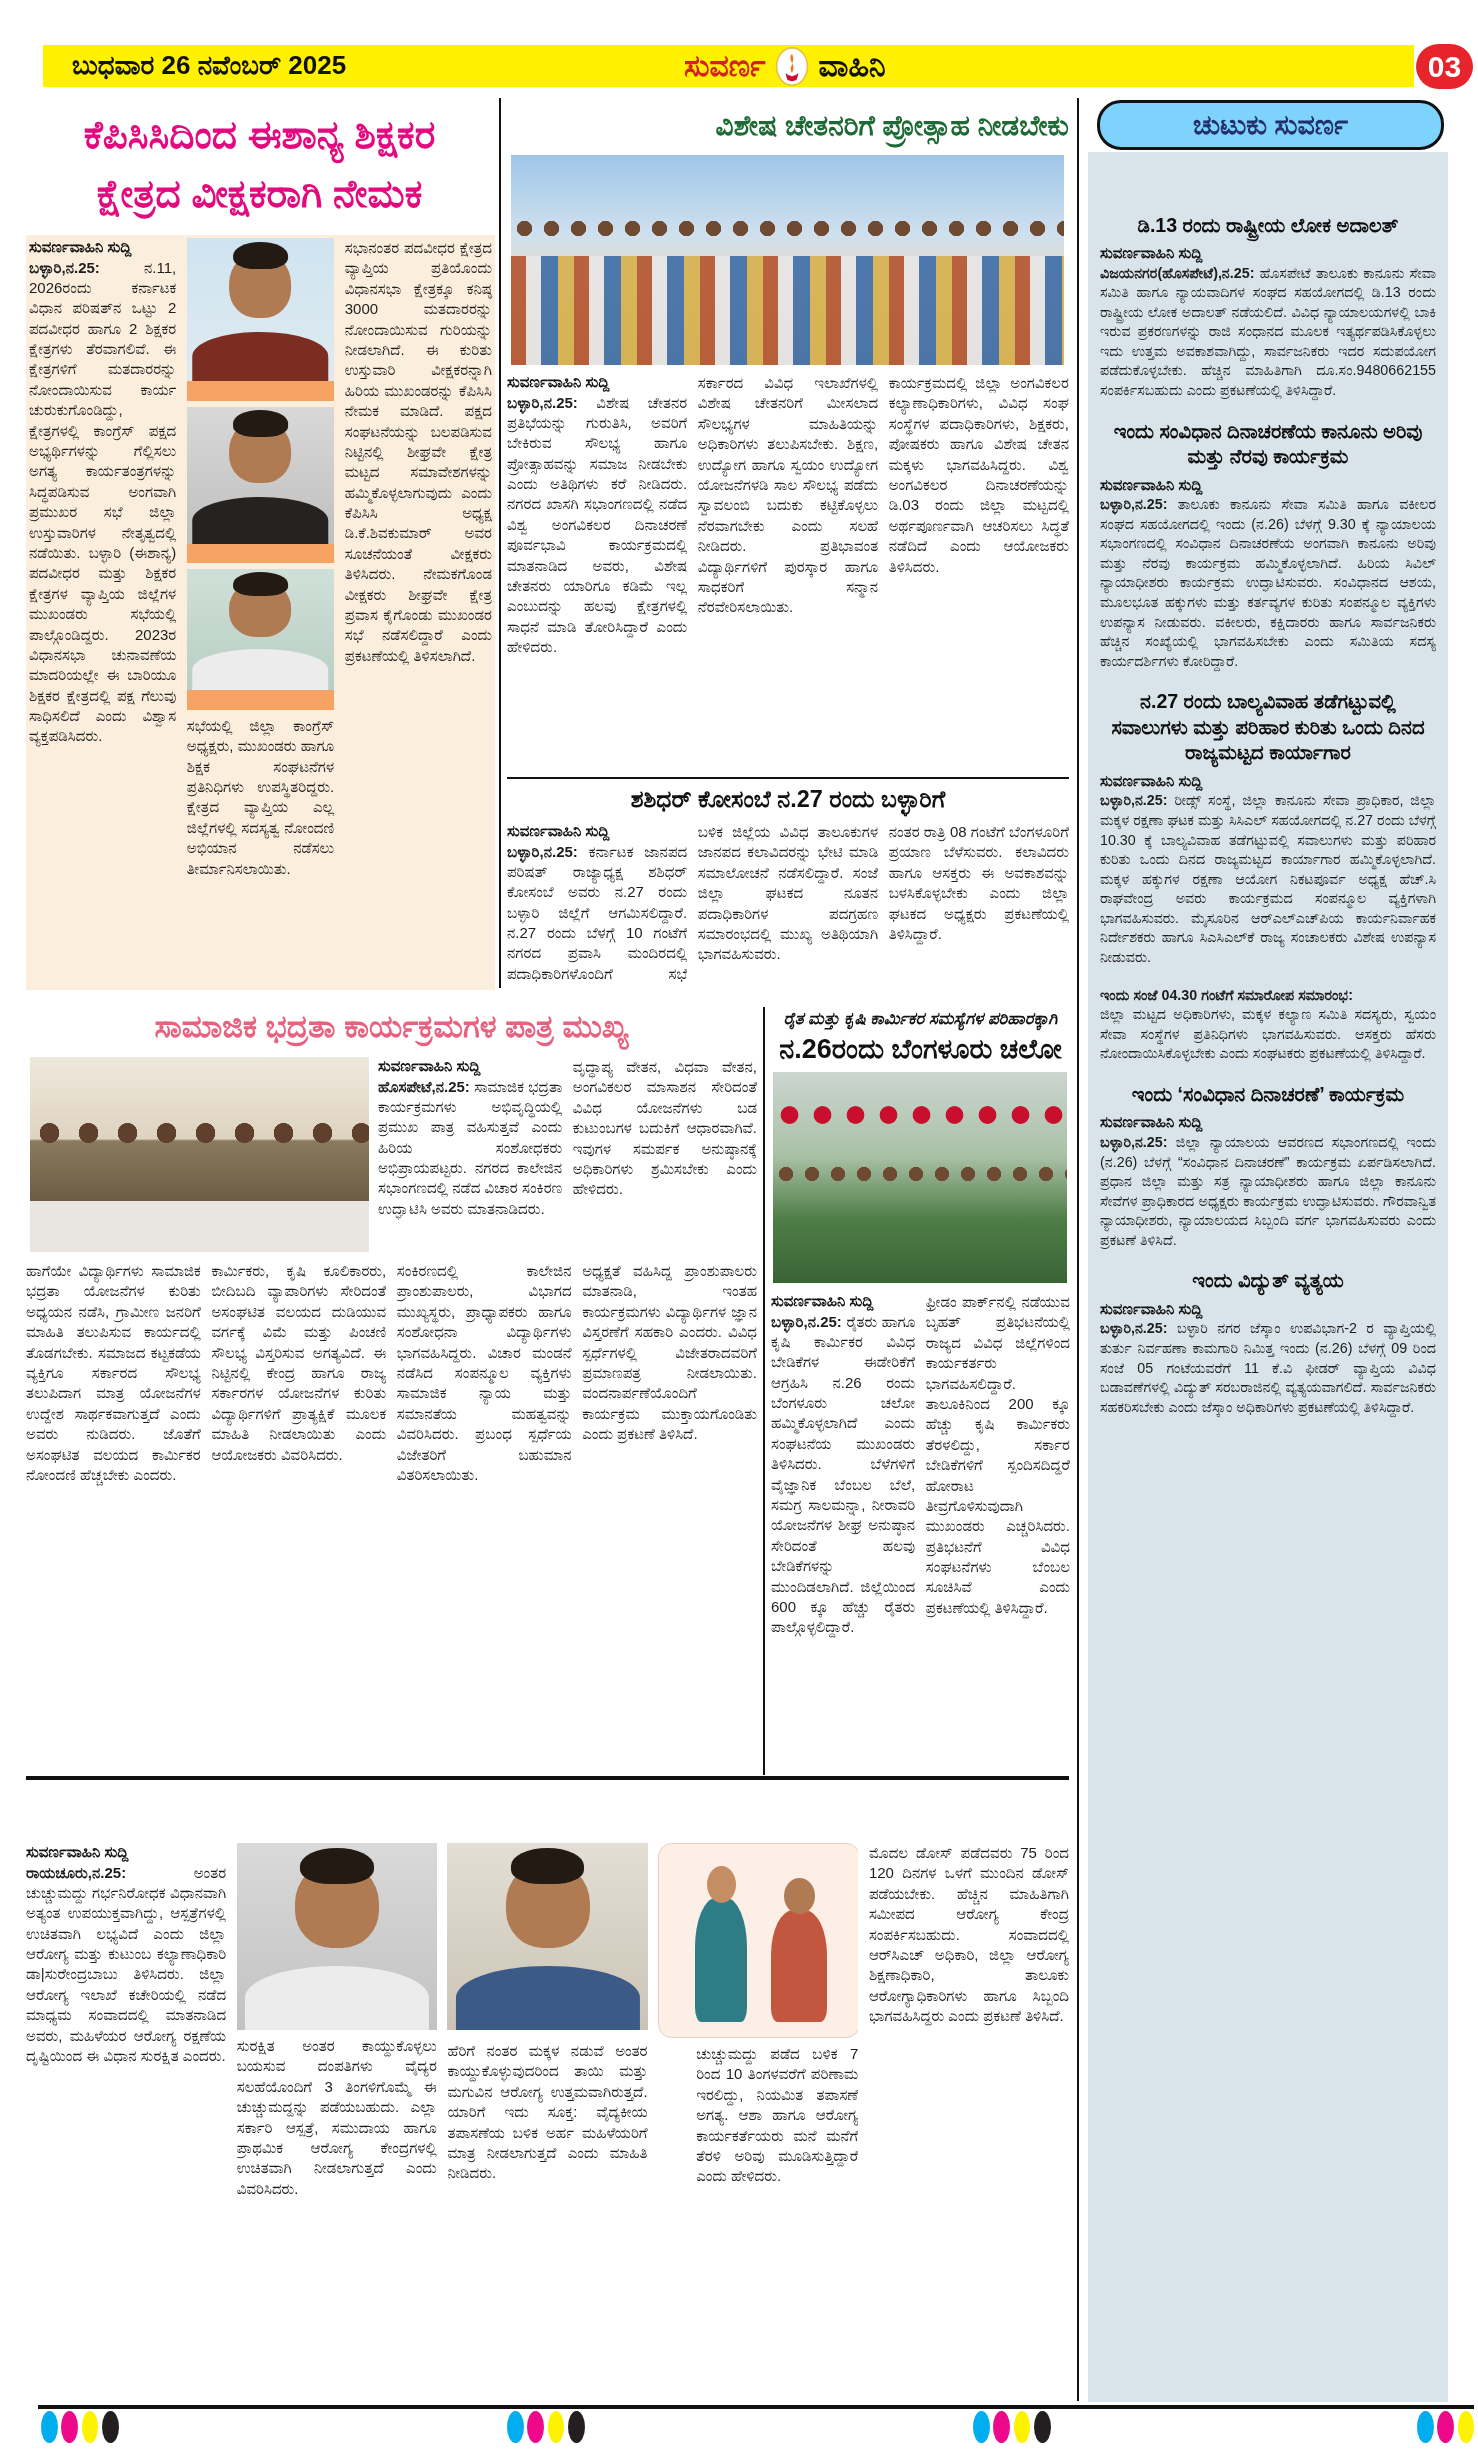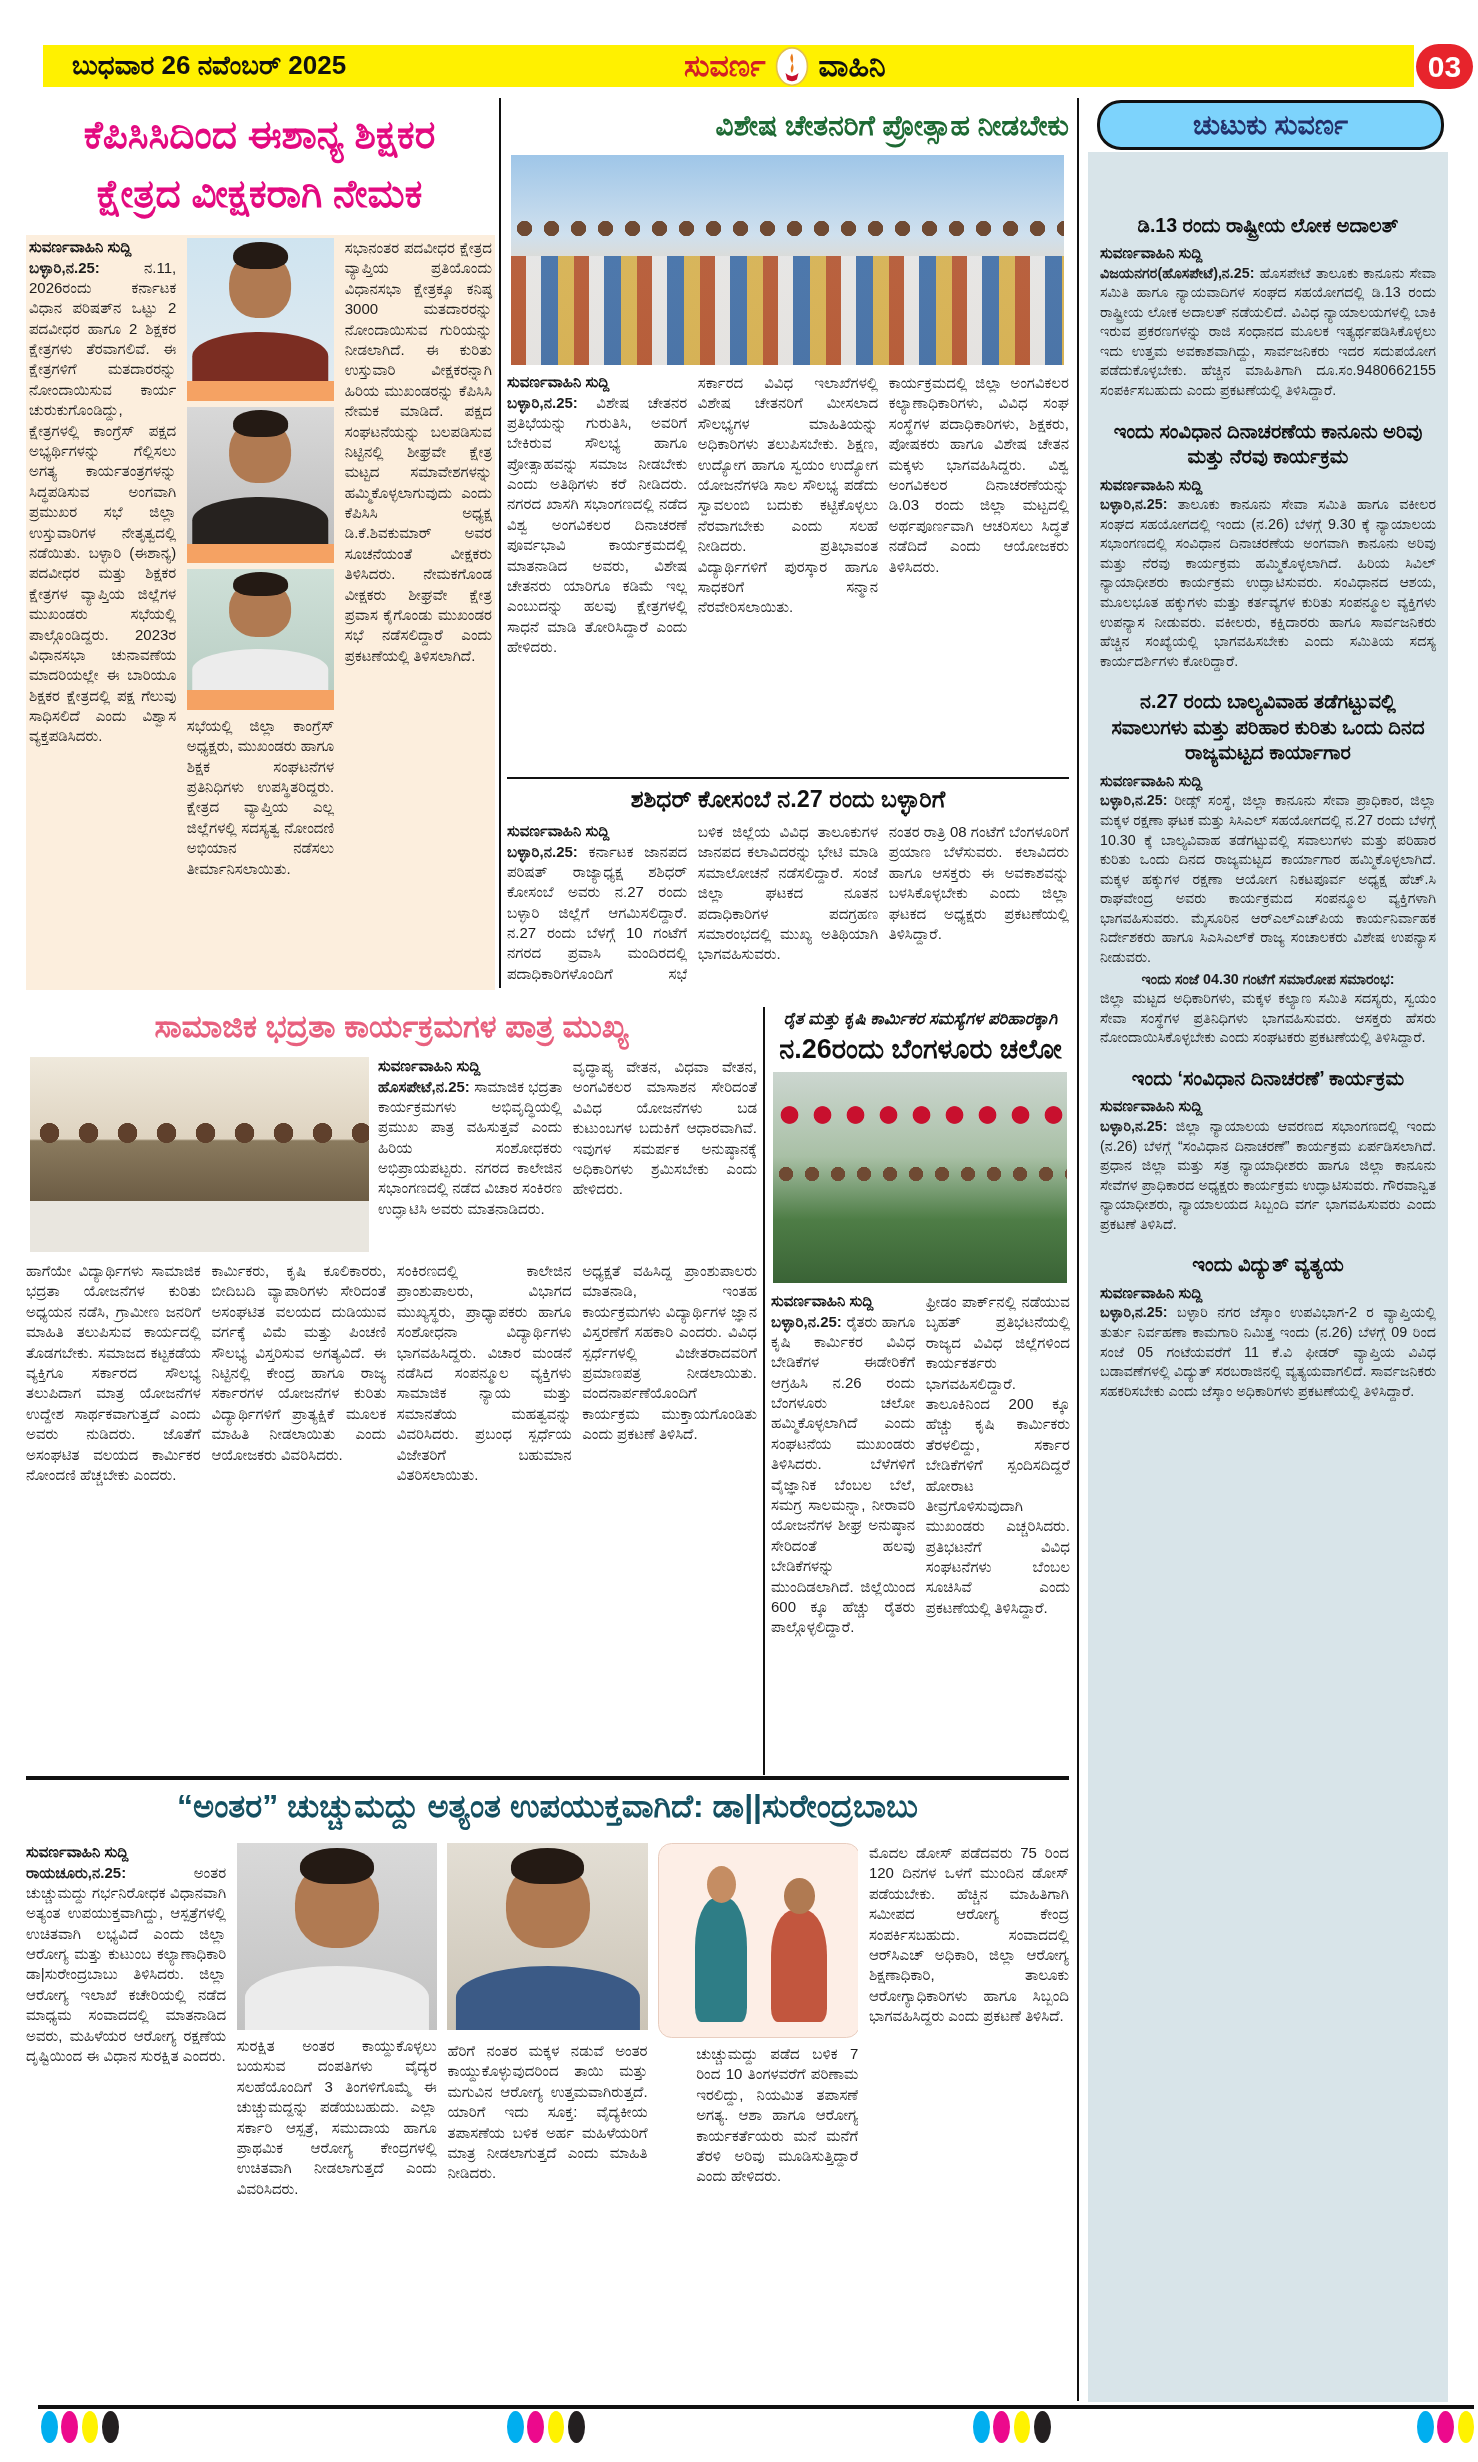--- a/index.html
+++ b/index.html
@@ -228,21 +228,20 @@
     <div class="col">
       <div class="byline">ಸುವರ್ಣವಾಹಿನಿ ಸುದ್ದಿ</div>
       <p class="body"><b>ಬಳ್ಳಾರಿ,ನ.25:</b>
         <span>ರೈತರು ಹಾಗೂ ಕೃಷಿ ಕಾರ್ಮಿಕರ ವಿವಿಧ ಬೇಡಿಕೆಗಳ ಈಡೇರಿಕೆಗೆ ಆಗ್ರಹಿಸಿ ನ.26 ರಂದು ಬೆಂಗಳೂರು ಚಲೋ ಹಮ್ಮಿಕೊಳ್ಳಲಾಗಿದೆ ಎಂದು ಸಂಘಟನೆಯ ಮುಖಂಡರು ತಿಳಿಸಿದರು. ಬೆಳೆಗಳಿಗೆ ವೈಜ್ಞಾನಿಕ ಬೆಂಬಲ ಬೆಲೆ, ಸಮಗ್ರ ಸಾಲಮನ್ನಾ, ನೀರಾವರಿ ಯೋಜನೆಗಳ ಶೀಘ್ರ ಅನುಷ್ಠಾನ ಸೇರಿದಂತೆ ಹಲವು ಬೇಡಿಕೆಗಳನ್ನು ಮುಂದಿಡಲಾಗಿದೆ. ಜಿಲ್ಲೆಯಿಂದ 600 ಕ್ಕೂ ಹೆಚ್ಚು ರೈತರು ಪಾಲ್ಗೊಳ್ಳಲಿದ್ದಾರೆ.</span></p>
     </div>
     <div class="col">
       <p class="body">ಫ್ರೀಡಂ ಪಾರ್ಕ್‌ನಲ್ಲಿ ನಡೆಯುವ ಬೃಹತ್ ಪ್ರತಿಭಟನೆಯಲ್ಲಿ ರಾಜ್ಯದ ವಿವಿಧ ಜಿಲ್ಲೆಗಳಿಂದ ಕಾರ್ಯಕರ್ತರು ಭಾಗವಹಿಸಲಿದ್ದಾರೆ. ತಾಲೂಕಿನಿಂದ 200 ಕ್ಕೂ ಹೆಚ್ಚು ಕೃಷಿ ಕಾರ್ಮಿಕರು ತೆರಳಲಿದ್ದು, ಸರ್ಕಾರ ಬೇಡಿಕೆಗಳಿಗೆ ಸ್ಪಂದಿಸದಿದ್ದರೆ ಹೋರಾಟ ತೀವ್ರಗೊಳಿಸುವುದಾಗಿ ಮುಖಂಡರು ಎಚ್ಚರಿಸಿದರು. ಪ್ರತಿಭಟನೆಗೆ ವಿವಿಧ ಸಂಘಟನೆಗಳು ಬೆಂಬಲ ಸೂಚಿಸಿವೆ ಎಂದು ಪ್ರಕಟಣೆಯಲ್ಲಿ ತಿಳಿಸಿದ್ದಾರೆ.</p>
     </div>
   </div>
 
-  <div class="h-antara">“ಅಂತರ” ಚುಚ್ಚುಮದ್ದು ಅತ್ಯಂತ ಉಪಯುಕ್ತವಾಗಿದೆ: ಡಾ||ಸುರೇಂದ್ರಬಾಬು</div>
   <div class="cols" style="position:absolute;left:26px;top:1843px;width:1043px;height:555px;">
     <div class="col">
       <div class="byline">ಸುವರ್ಣವಾಹಿನಿ ಸುದ್ದಿ</div>
       <p class="body"><b>ರಾಯಚೂರು,ನ.25:</b>
         <span>ಅಂತರ ಚುಚ್ಚುಮದ್ದು ಗರ್ಭನಿರೋಧಕ ವಿಧಾನವಾಗಿ ಅತ್ಯಂತ ಉಪಯುಕ್ತವಾಗಿದ್ದು, ಆಸ್ಪತ್ರೆಗಳಲ್ಲಿ ಉಚಿತವಾಗಿ ಲಭ್ಯವಿದೆ ಎಂದು ಜಿಲ್ಲಾ ಆರೋಗ್ಯ ಮತ್ತು ಕುಟುಂಬ ಕಲ್ಯಾಣಾಧಿಕಾರಿ ಡಾ|ಸುರೇಂದ್ರಬಾಬು ತಿಳಿಸಿದರು. ಜಿಲ್ಲಾ ಆರೋಗ್ಯ ಇಲಾಖೆ ಕಚೇರಿಯಲ್ಲಿ ನಡೆದ ಮಾಧ್ಯಮ ಸಂವಾದದಲ್ಲಿ ಮಾತನಾಡಿದ ಅವರು, ಮಹಿಳೆಯರ ಆರೋಗ್ಯ ರಕ್ಷಣೆಯ ದೃಷ್ಟಿಯಿಂದ ಈ ವಿಧಾನ ಸುರಕ್ಷಿತ ಎಂದರು.</span></p>
     </div>
     <div class="col">
       <div class="photo" style="width:100%;height:187px;background:linear-gradient(180deg,#d9d9d9,#c2c2c2);">
         <div class="face"></div>
           <div class="torso t-white"></div>
@@ -280,21 +279,21 @@
       <div class="item-h">ಇಂದು ಸಂವಿಧಾನ ದಿನಾಚರಣೆಯ ಕಾನೂನು ಅರಿವು ಮತ್ತು ನೆರವು ಕಾರ್ಯಕ್ರಮ</div>
       <div class="byline">ಸುವರ್ಣವಾಹಿನಿ ಸುದ್ದಿ</div>
       <p class="body"><b>ಬಳ್ಳಾರಿ,ನ.25:</b>
         <span>ತಾಲೂಕು ಕಾನೂನು ಸೇವಾ ಸಮಿತಿ ಹಾಗೂ ವಕೀಲರ ಸಂಘದ ಸಹಯೋಗದಲ್ಲಿ ಇಂದು (ನ.26) ಬೆಳಗ್ಗೆ 9.30 ಕ್ಕೆ ನ್ಯಾಯಾಲಯ ಸಭಾಂಗಣದಲ್ಲಿ ಸಂವಿಧಾನ ದಿನಾಚರಣೆಯ ಅಂಗವಾಗಿ ಕಾನೂನು ಅರಿವು ಮತ್ತು ನೆರವು ಕಾರ್ಯಕ್ರಮ ಹಮ್ಮಿಕೊಳ್ಳಲಾಗಿದೆ. ಹಿರಿಯ ಸಿವಿಲ್ ನ್ಯಾಯಾಧೀಶರು ಕಾರ್ಯಕ್ರಮ ಉದ್ಘಾಟಿಸುವರು. ಸಂವಿಧಾನದ ಆಶಯ, ಮೂಲಭೂತ ಹಕ್ಕುಗಳು ಮತ್ತು ಕರ್ತವ್ಯಗಳ ಕುರಿತು ಸಂಪನ್ಮೂಲ ವ್ಯಕ್ತಿಗಳು ಉಪನ್ಯಾಸ ನೀಡುವರು. ವಕೀಲರು, ಕಕ್ಷಿದಾರರು ಹಾಗೂ ಸಾರ್ವಜನಿಕರು ಹೆಚ್ಚಿನ ಸಂಖ್ಯೆಯಲ್ಲಿ ಭಾಗವಹಿಸಬೇಕು ಎಂದು ಸಮಿತಿಯ ಸದಸ್ಯ ಕಾರ್ಯದರ್ಶಿಗಳು ಕೋರಿದ್ದಾರೆ.</span></p>
     </div>
     <div class="item">
       <div class="item-h">ನ.27 ರಂದು ಬಾಲ್ಯವಿವಾಹ ತಡೆಗಟ್ಟುವಲ್ಲಿ ಸವಾಲುಗಳು ಮತ್ತು ಪರಿಹಾರ ಕುರಿತು ಒಂದು ದಿನದ ರಾಜ್ಯಮಟ್ಟದ ಕಾರ್ಯಾಗಾರ</div>
       <div class="byline">ಸುವರ್ಣವಾಹಿನಿ ಸುದ್ದಿ</div>
       <p class="body"><b>ಬಳ್ಳಾರಿ,ನ.25:</b>
         <span>ರೀಡ್ಸ್ ಸಂಸ್ಥೆ, ಜಿಲ್ಲಾ ಕಾನೂನು ಸೇವಾ ಪ್ರಾಧಿಕಾರ, ಜಿಲ್ಲಾ ಮಕ್ಕಳ ರಕ್ಷಣಾ ಘಟಕ ಮತ್ತು ಸಿಸಿಎಲ್ ಸಹಯೋಗದಲ್ಲಿ ನ.27 ರಂದು ಬೆಳಗ್ಗೆ 10.30 ಕ್ಕೆ ಬಾಲ್ಯವಿವಾಹ ತಡೆಗಟ್ಟುವಲ್ಲಿ ಸವಾಲುಗಳು ಮತ್ತು ಪರಿಹಾರ ಕುರಿತು ಒಂದು ದಿನದ ರಾಜ್ಯಮಟ್ಟದ ಕಾರ್ಯಾಗಾರ ಹಮ್ಮಿಕೊಳ್ಳಲಾಗಿದೆ. ಮಕ್ಕಳ ಹಕ್ಕುಗಳ ರಕ್ಷಣಾ ಆಯೋಗ ನಿಕಟಪೂರ್ವ ಅಧ್ಯಕ್ಷ ಹೆಚ್.ಸಿ ರಾಘವೇಂದ್ರ ಅವರು ಕಾರ್ಯಕ್ರಮದ ಸಂಪನ್ಮೂಲ ವ್ಯಕ್ತಿಗಳಾಗಿ ಭಾಗವಹಿಸುವರು. ಮೈಸೂರಿನ ಆರ್‌ಎಲ್‌ಎಚ್‌ಪಿಯ ಕಾರ್ಯನಿರ್ವಾಹಕ ನಿರ್ದೇಶಕರು ಹಾಗೂ ಸಿಎಸಿಎಲ್‌ಕೆ ರಾಜ್ಯ ಸಂಚಾಲಕರು ವಿಶೇಷ ಉಪನ್ಯಾಸ ನೀಡುವರು.</span></p>
-      <p class="body" style="margin-top:2px;text-align:center;"><b>ಇಂದು ಸಂಜೆ 04.30 ಗಂಟೆಗೆ ಸಮಾರೋಪ ಸಮಾರಂಭ:</b></p>
+      <p class="body" style="margin-top:18px;"><b>ಇಂದು ಸಂಜೆ 04.30 ಗಂಟೆಗೆ ಸಮಾರೋಪ ಸಮಾರಂಭ:</b></p>
       <p class="body">ಜಿಲ್ಲಾ ಮಟ್ಟದ ಅಧಿಕಾರಿಗಳು, ಮಕ್ಕಳ ಕಲ್ಯಾಣ ಸಮಿತಿ ಸದಸ್ಯರು, ಸ್ವಯಂ ಸೇವಾ ಸಂಸ್ಥೆಗಳ ಪ್ರತಿನಿಧಿಗಳು ಭಾಗವಹಿಸುವರು. ಆಸಕ್ತರು ಹೆಸರು ನೋಂದಾಯಿಸಿಕೊಳ್ಳಬೇಕು ಎಂದು ಸಂಘಟಕರು ಪ್ರಕಟಣೆಯಲ್ಲಿ ತಿಳಿಸಿದ್ದಾರೆ.</p>
     </div>
     <div class="item">
       <div class="item-h">ಇಂದು ‘ಸಂವಿಧಾನ ದಿನಾಚರಣೆ’ ಕಾರ್ಯಕ್ರಮ</div>
       <div class="byline">ಸುವರ್ಣವಾಹಿನಿ ಸುದ್ದಿ</div>
       <p class="body"><b>ಬಳ್ಳಾರಿ,ನ.25:</b>
         <span>ಜಿಲ್ಲಾ ನ್ಯಾಯಾಲಯ ಆವರಣದ ಸಭಾಂಗಣದಲ್ಲಿ ಇಂದು (ನ.26) ಬೆಳಗ್ಗೆ “ಸಂವಿಧಾನ ದಿನಾಚರಣೆ” ಕಾರ್ಯಕ್ರಮ ಏರ್ಪಡಿಸಲಾಗಿದೆ. ಪ್ರಧಾನ ಜಿಲ್ಲಾ ಮತ್ತು ಸತ್ರ ನ್ಯಾಯಾಧೀಶರು ಹಾಗೂ ಜಿಲ್ಲಾ ಕಾನೂನು ಸೇವೆಗಳ ಪ್ರಾಧಿಕಾರದ ಅಧ್ಯಕ್ಷರು ಕಾರ್ಯಕ್ರಮ ಉದ್ಘಾಟಿಸುವರು. ಗೌರವಾನ್ವಿತ ನ್ಯಾಯಾಧೀಶರು, ನ್ಯಾಯಾಲಯದ ಸಿಬ್ಬಂದಿ ವರ್ಗ ಭಾಗವಹಿಸುವರು ಎಂದು ಪ್ರಕಟಣೆ ತಿಳಿಸಿದೆ.</span></p>
     </div>
     <div class="item">
       <div class="item-h">ಇಂದು ವಿದ್ಯುತ್ ವ್ಯತ್ಯಯ</div>

